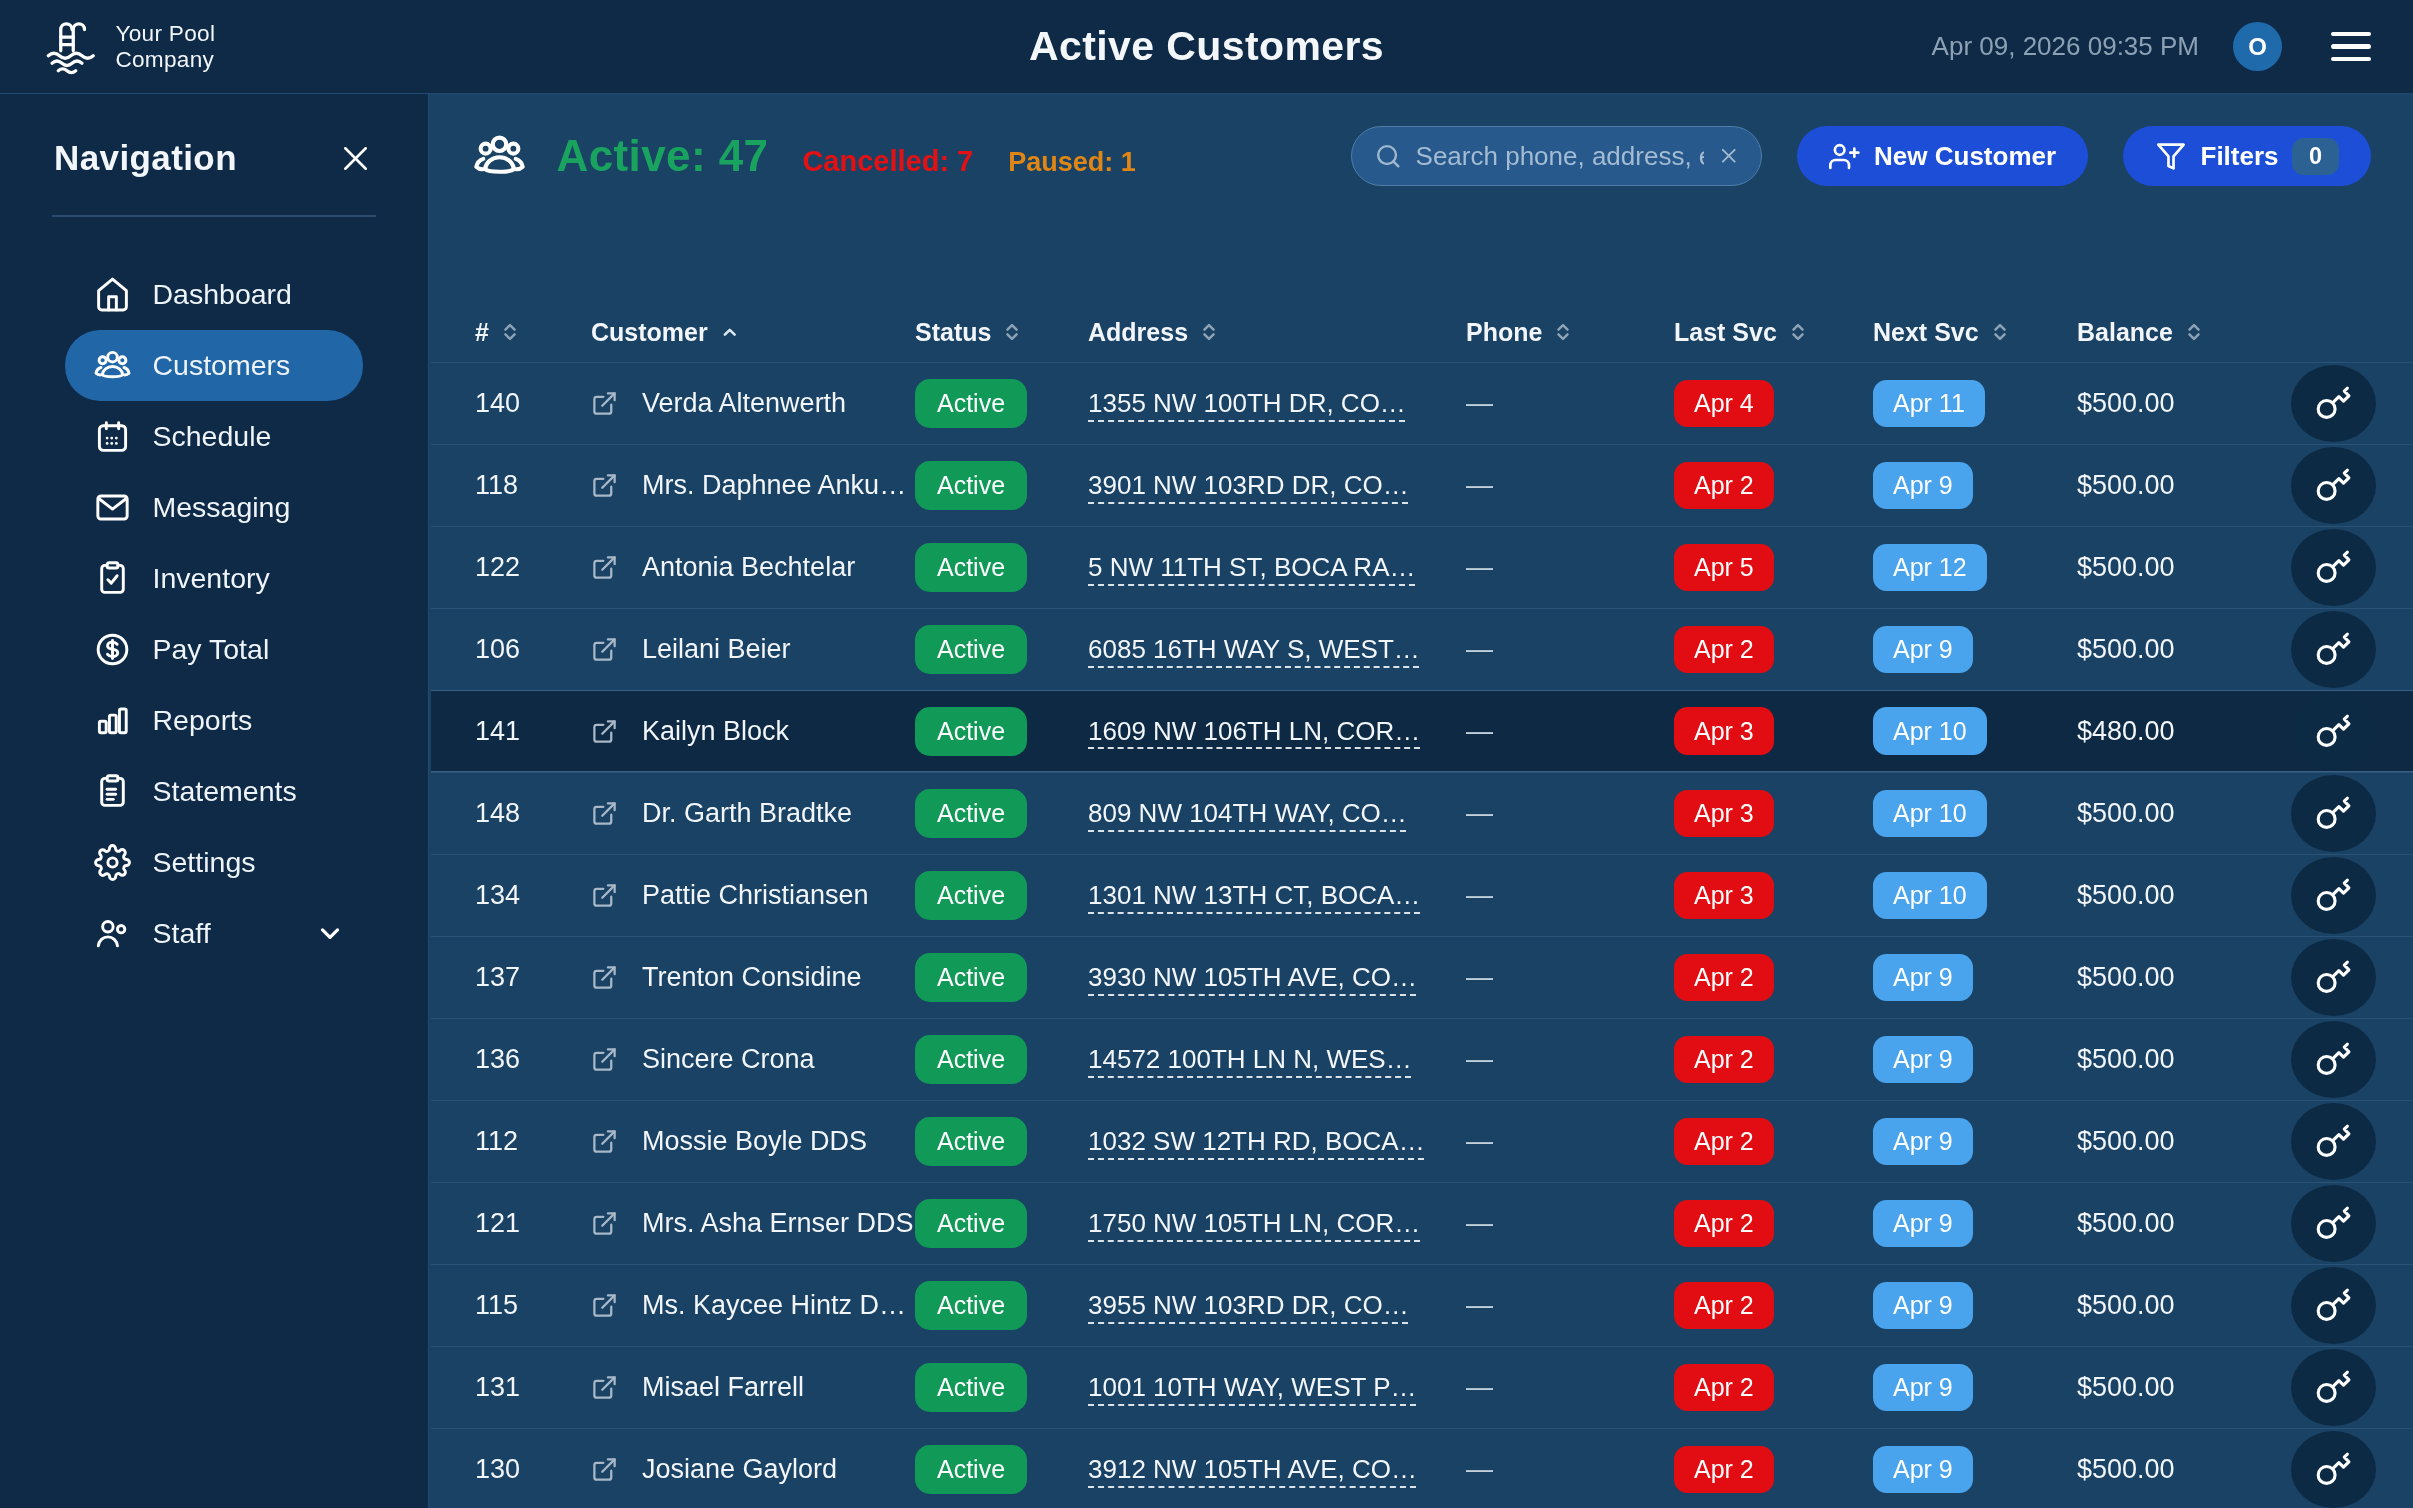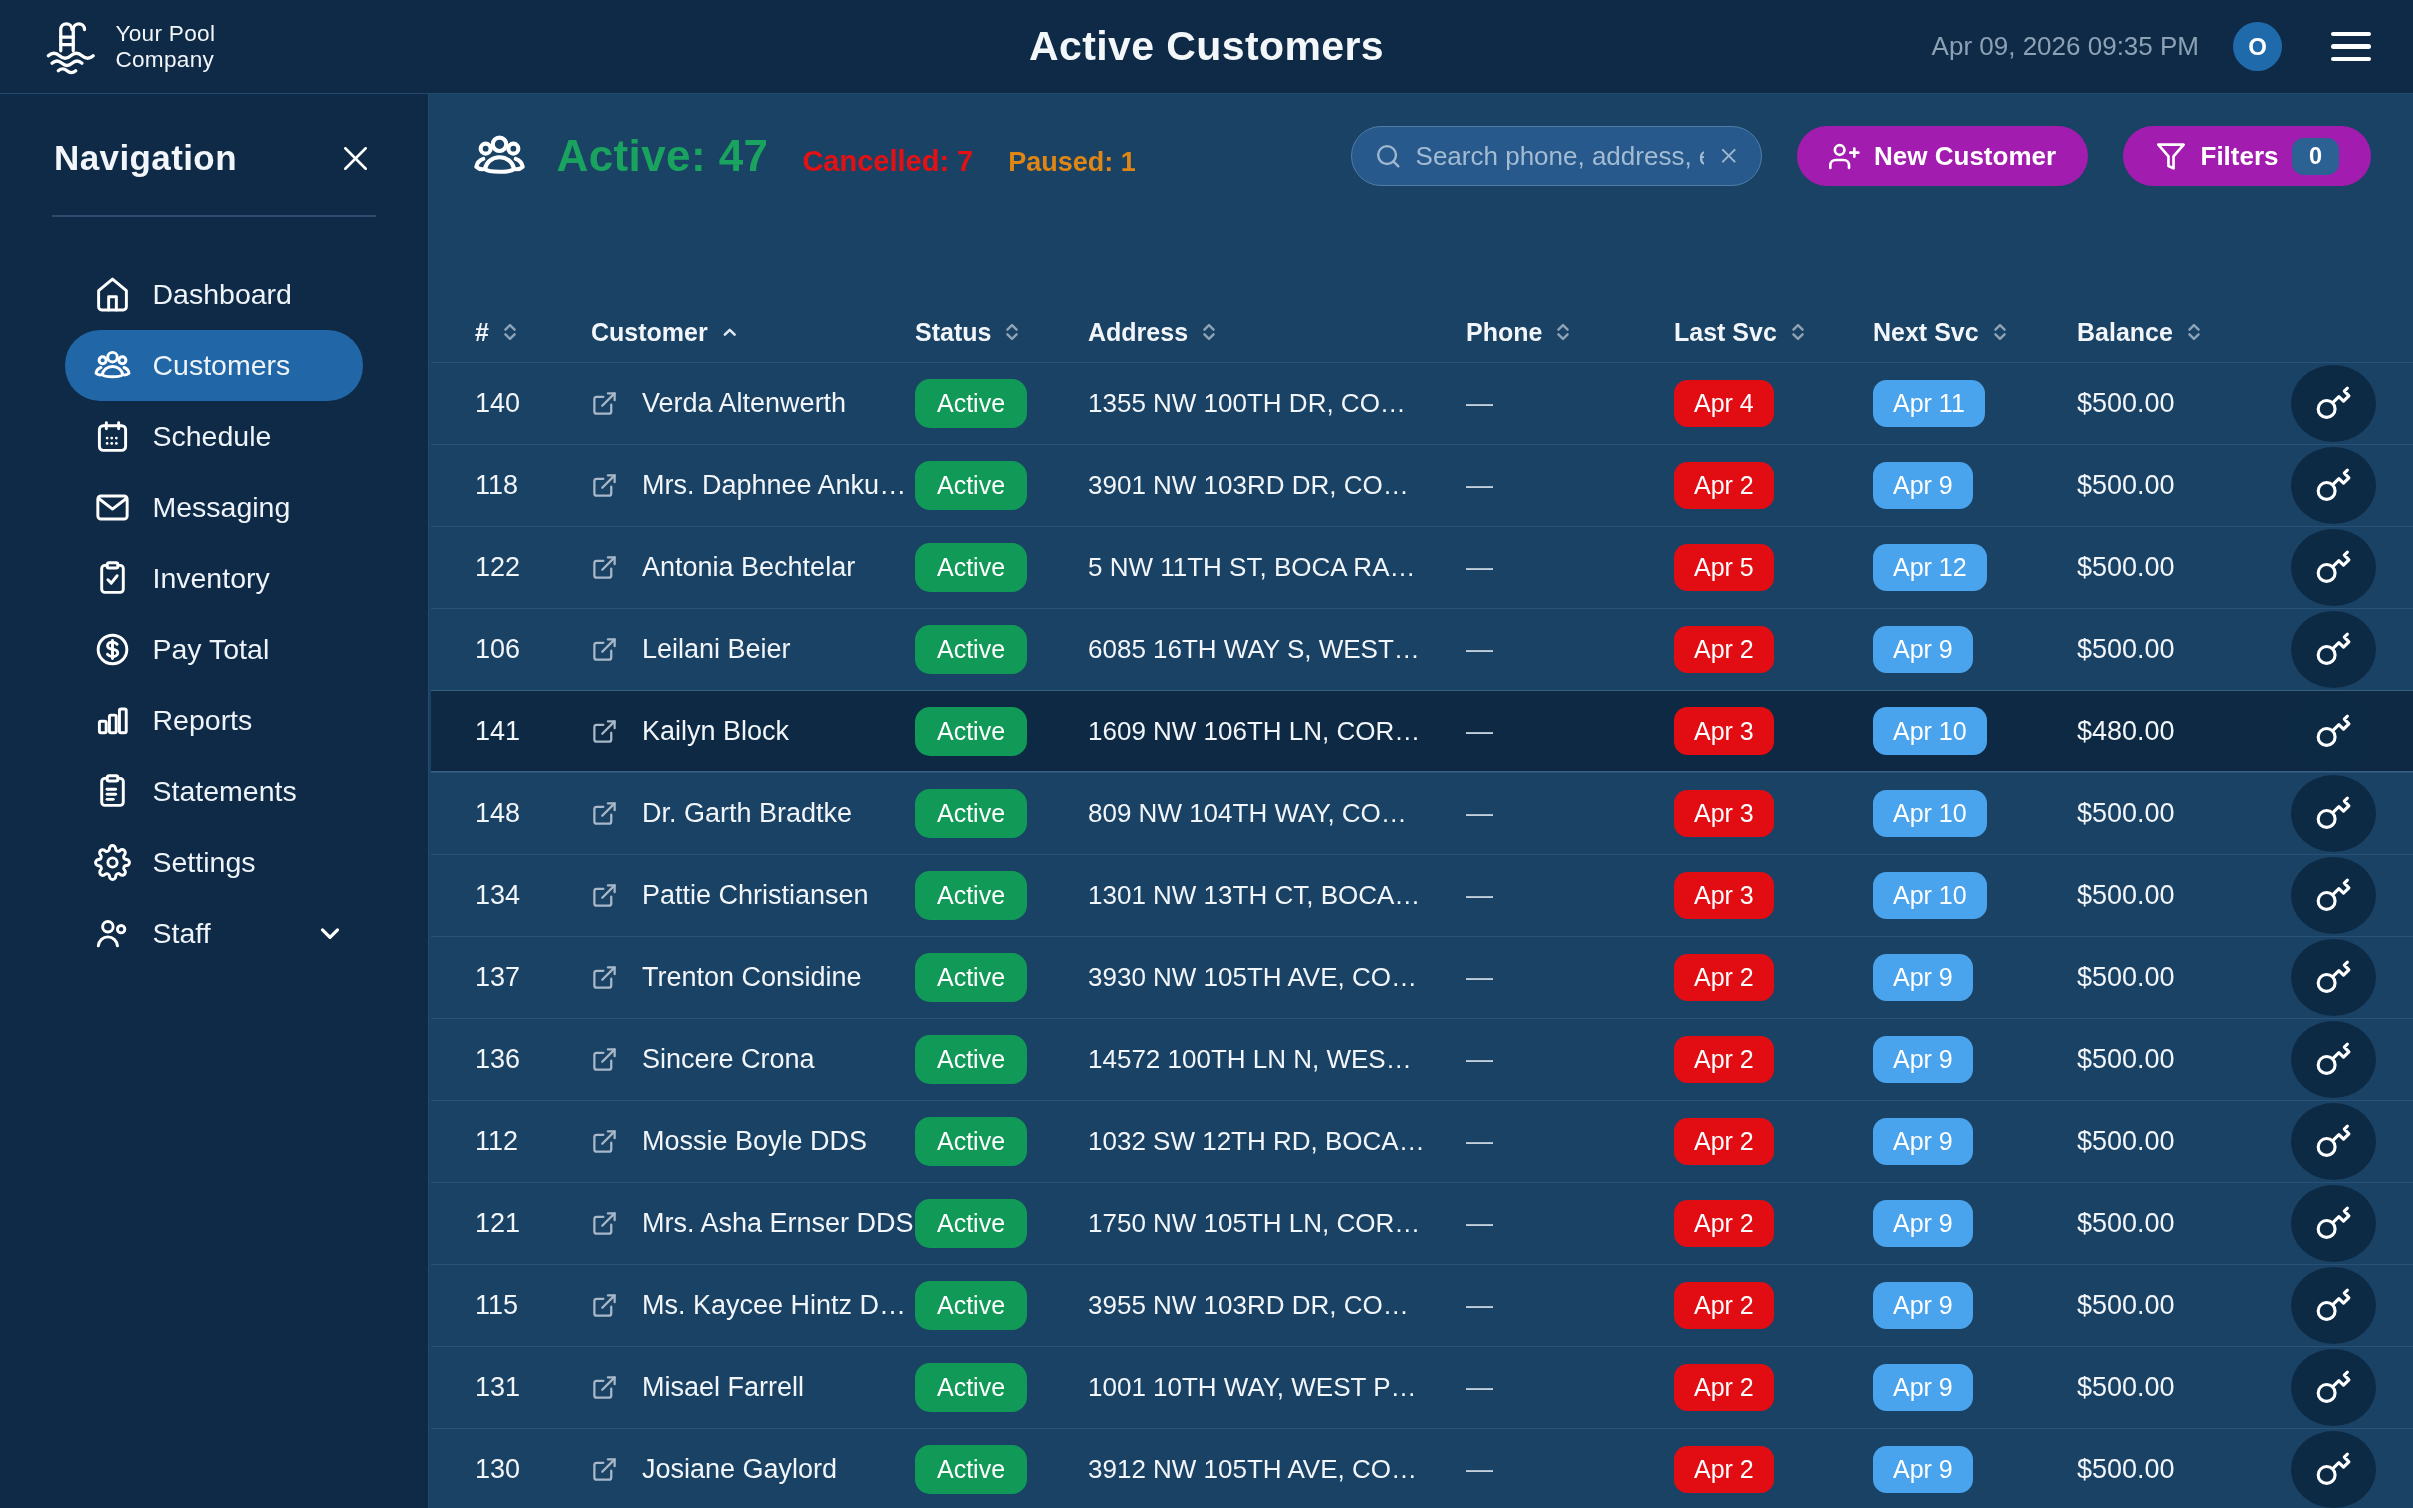--- a/index.html
+++ b/index.html
@@ -76,21 +76,21 @@
   .search-box .search-icon svg { width:28.5px; height:28.5px; display:block; }
   .search-box input {
     flex:1 1 auto; min-width:0; background:transparent; border:none; outline:none;
     color:#e8f1f9; font-size:26px; font-family:inherit;
   }
   .search-box input::placeholder { color:#a3bcd3; }
   .search-clear { color:#9fb8cf; flex:0 0 auto; cursor:pointer; }
   .search-clear svg { width:23.5px; height:23.5px; display:block; }
 
   .btn {
-    height:60px; border:none; border-radius:30px; background:#a21caf;
+    height:60px; border:none; border-radius:30px; background:#1d4ed8;
     color:#fff; font-size:26px; font-weight:700; font-family:inherit;
     display:flex; align-items:center; gap:13.4px; padding:0 32px; cursor:pointer;
   }
   .btn svg { width:32px; height:32px; display:block; }
   .filters-badge {
     background:#2c6293; border-radius:11.7px; padding:5px 17px;
     font-size:23.5px; font-weight:700; color:#fff;
   }
 
   
@@ -113,21 +113,21 @@
   .cell-customer { display:flex; align-items:center; gap:24px; min-width:0; }
   .ext-icon { color:#a8b8c8; flex:0 0 auto; }
   .ext-icon svg { width:27px; height:27px; display:block; }
   .cust-name { white-space:nowrap; overflow:hidden; }
   .status-badge {
     display:inline-block; background:#119a57; color:#fff;
     font-size:25px; padding:10px 22px; border-radius:15px;
   }
   .addr-link {
     color:#f2f6fa; font-size:26px; white-space:nowrap; cursor:pointer;
-    text-decoration-style:dashed;
+    text-decoration:underline; text-decoration-style:dashed;
     text-decoration-thickness:1.7px; text-underline-offset:7.5px;
     text-decoration-color:rgba(255,255,255,.85);
   }
   .cell-phone { color:#c3d0dc; }
   .pill { display:inline-block; color:#fff; font-size:25px; padding:9.2px 20px; border-radius:13.4px;text-align:center; }
   .pill.red { background:#e20d12; }
   .pill.blue { background:#4aa4ed; }
   .key-btn {
     width:85px; height:77px; border-radius:50%; border:none;
     background:#0d2a45; color:#fff; cursor:pointer;

